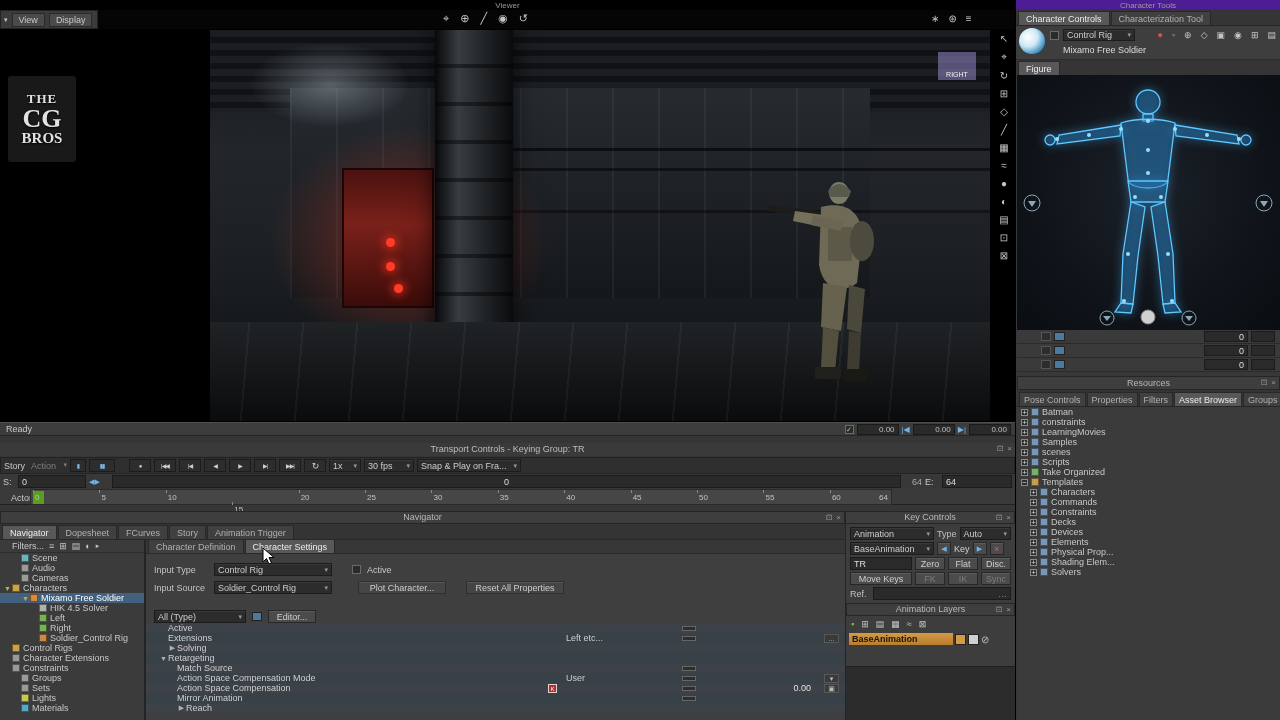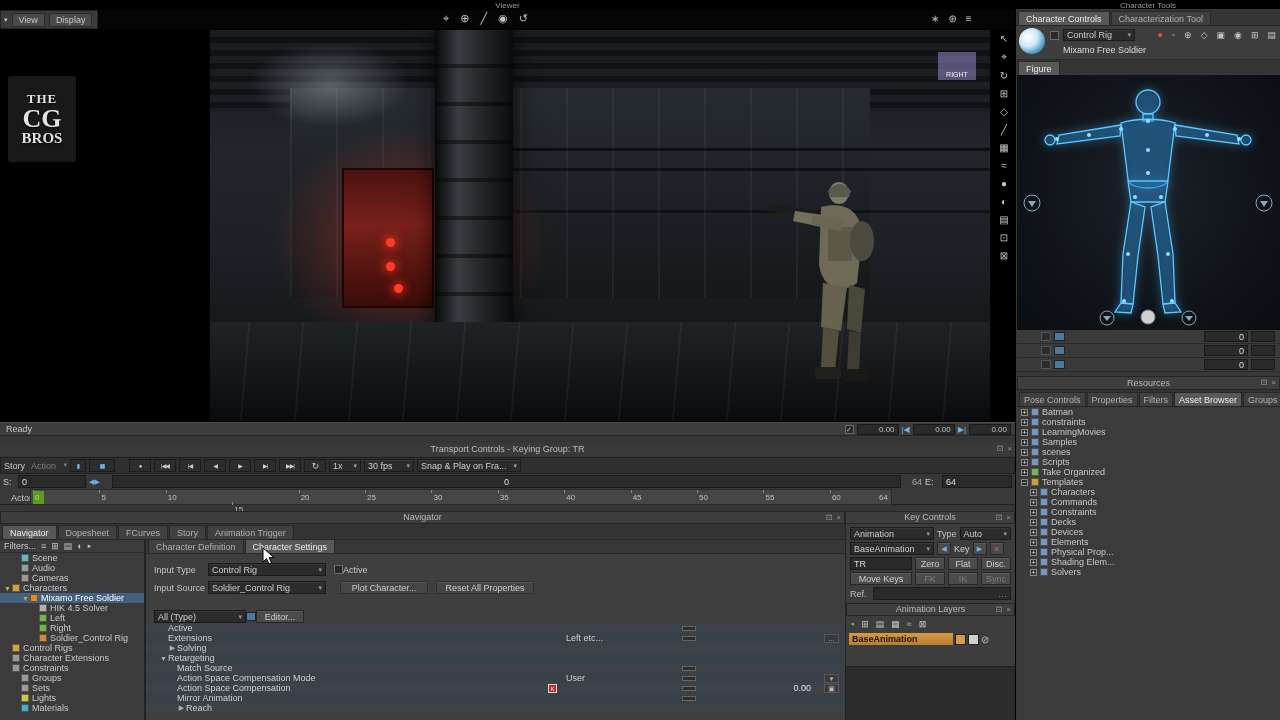--- a/index.html
+++ b/index.html
@@ -60,21 +60,21 @@
 
 .treepanel{background:#3b3b3b}
 .titem{display:flex;align-items:center;height:10px;white-space:nowrap;padding-left:4px;font-size:9px}
 .titem.selected{background:#41617e;color:#fff}
 .t-caret{flex:0 0 auto;width:8px;color:#c8a952;font-size:7px}
 .t-exp{flex:0 0 auto;width:7px;height:7px;border:1px solid #8a8a8a;background:#2d2d2d;color:#ddd;font-size:8px;line-height:5px;text-align:center;margin-right:3px}
 .node-icon{flex:0 0 auto;width:8px;height:8px;margin-right:3px;background:#888;border:1px solid rgba(0,0,0,.45)}
 .t-label{overflow:hidden;text-overflow:ellipsis}
 
 #cpanel{left:145px;top:540px;width:700px;height:180px;background:#3f3f3f;border-left:1px solid #242424}
-.formrow{display:flex;align-items:center;padding-left:8px}
+.formrow{display:flex;align-items:center;gap:6px;padding-left:8px}
 .flabel{width:54px;color:#c4c4c4}
 .chead{height:11px;background:#2d3238;display:flex;align-items:center;color:#ececec;font-weight:bold;position:relative;padding-left:6px;margin-top:4px}
 .prow{position:relative;height:10px;display:flex;align-items:center;background:#3d4248}
 .prow:nth-of-type(even){background:#384048}
 .row-caret{width:9px;color:#b0b0b0;font-size:7px;text-align:center;flex:0 0 auto}
 .row-label{color:#cfcfcf;white-space:nowrap}
 .row-value{position:absolute;left:420px;color:#cfcfcf}
 .row-mid{position:absolute;left:536px;width:14px;height:5px;border:1px solid #666;background:#2e2e2e}
 .row-num{position:absolute;right:34px;width:42px;text-align:right;color:#e0e0e0}
 .row-num:empty{display:none}
@@ -286,21 +286,21 @@
     <div class="tabs">
       <span class="tab active"><i style="font-style:normal">Navigator</i></span>
         <span class="tab"><i style="font-style:normal">Dopesheet</i></span>
         <span class="tab"><i style="font-style:normal">FCurves</i></span>
         <span class="tab"><i style="font-style:normal">Story</i></span>
         <span class="tab"><i style="font-style:normal">Animation Trigger</i></span>
     </div>
   </div>
 
   <div class="abs treepanel" style="left:0;top:540px;width:145px;height:180px;border-right:1px solid #242424">
-    <div style="height:13px;display:flex;align-items:center;gap:5px;padding:0 4px;border-bottom:1px solid #2e2e2e">
+    <div style="height:13px;display:flex;align-items:center;gap:5px;padding:0 12px;border-bottom:1px solid #2e2e2e">
       <span>Filters...</span>
       <span class="ico">≡</span>
       <span class="ico">⊞</span>
       <span class="ico">▤</span>
       <span class="ico">◐</span>
       <span class="ico" style="font-size:7px">▸</span>
     </div>
     <div class="titem" style="padding-left: 13px;">
         <span class="t-caret"></span>
         <span class="node-icon" style="background: rgb(111, 179, 192);"></span>
@@ -549,21 +549,21 @@
     <div class="layerrow">
       <span class="layername">BaseAnimation</span>
       <span class="lbox" style="background:#d59a45"></span>
       <span class="lbox" style="background:#cfcfcf"></span>
       <span class="ico" style="font-size:10px;color:#b8b8b8">⊘</span>
     </div>
     <div style="position:absolute;left:0;bottom:0;width:100%;height:54px;background:#2c2c2c;border-top:1px solid #1f1f1f"></div>
   </div>
 
   <div class="abs" id="rpanel">
-    <div style="height:9px;background:#000000;text-align:center">
+    <div style="height:9px;background:#4c1d95;text-align:center">
       <span style="font-size:8px;color:#9a9a9a;line-height:8px">Character Tools</span>
     </div>
     <div style="height:17px;background:#353535;border-bottom:1px solid #262626">
       <div class="tabs">
         <span class="tab active"><i style="font-style:normal">Character Controls</i></span>
           <span class="tab"><i style="font-style:normal">Characterization Tool</i></span>
       </div>
     </div>
     <div style="position:relative;height:34px;background:#3e3e3e;border-bottom:1px solid #2b2b2b">
       <span class="abs" style="left:3px;top:2px;width:26px;height:26px;border-radius:50%;background:radial-gradient(circle at 35% 35%,#ffffff,#cfe8f5 40%,#4a9ac8 70%,#1a5a8a)"></span>

